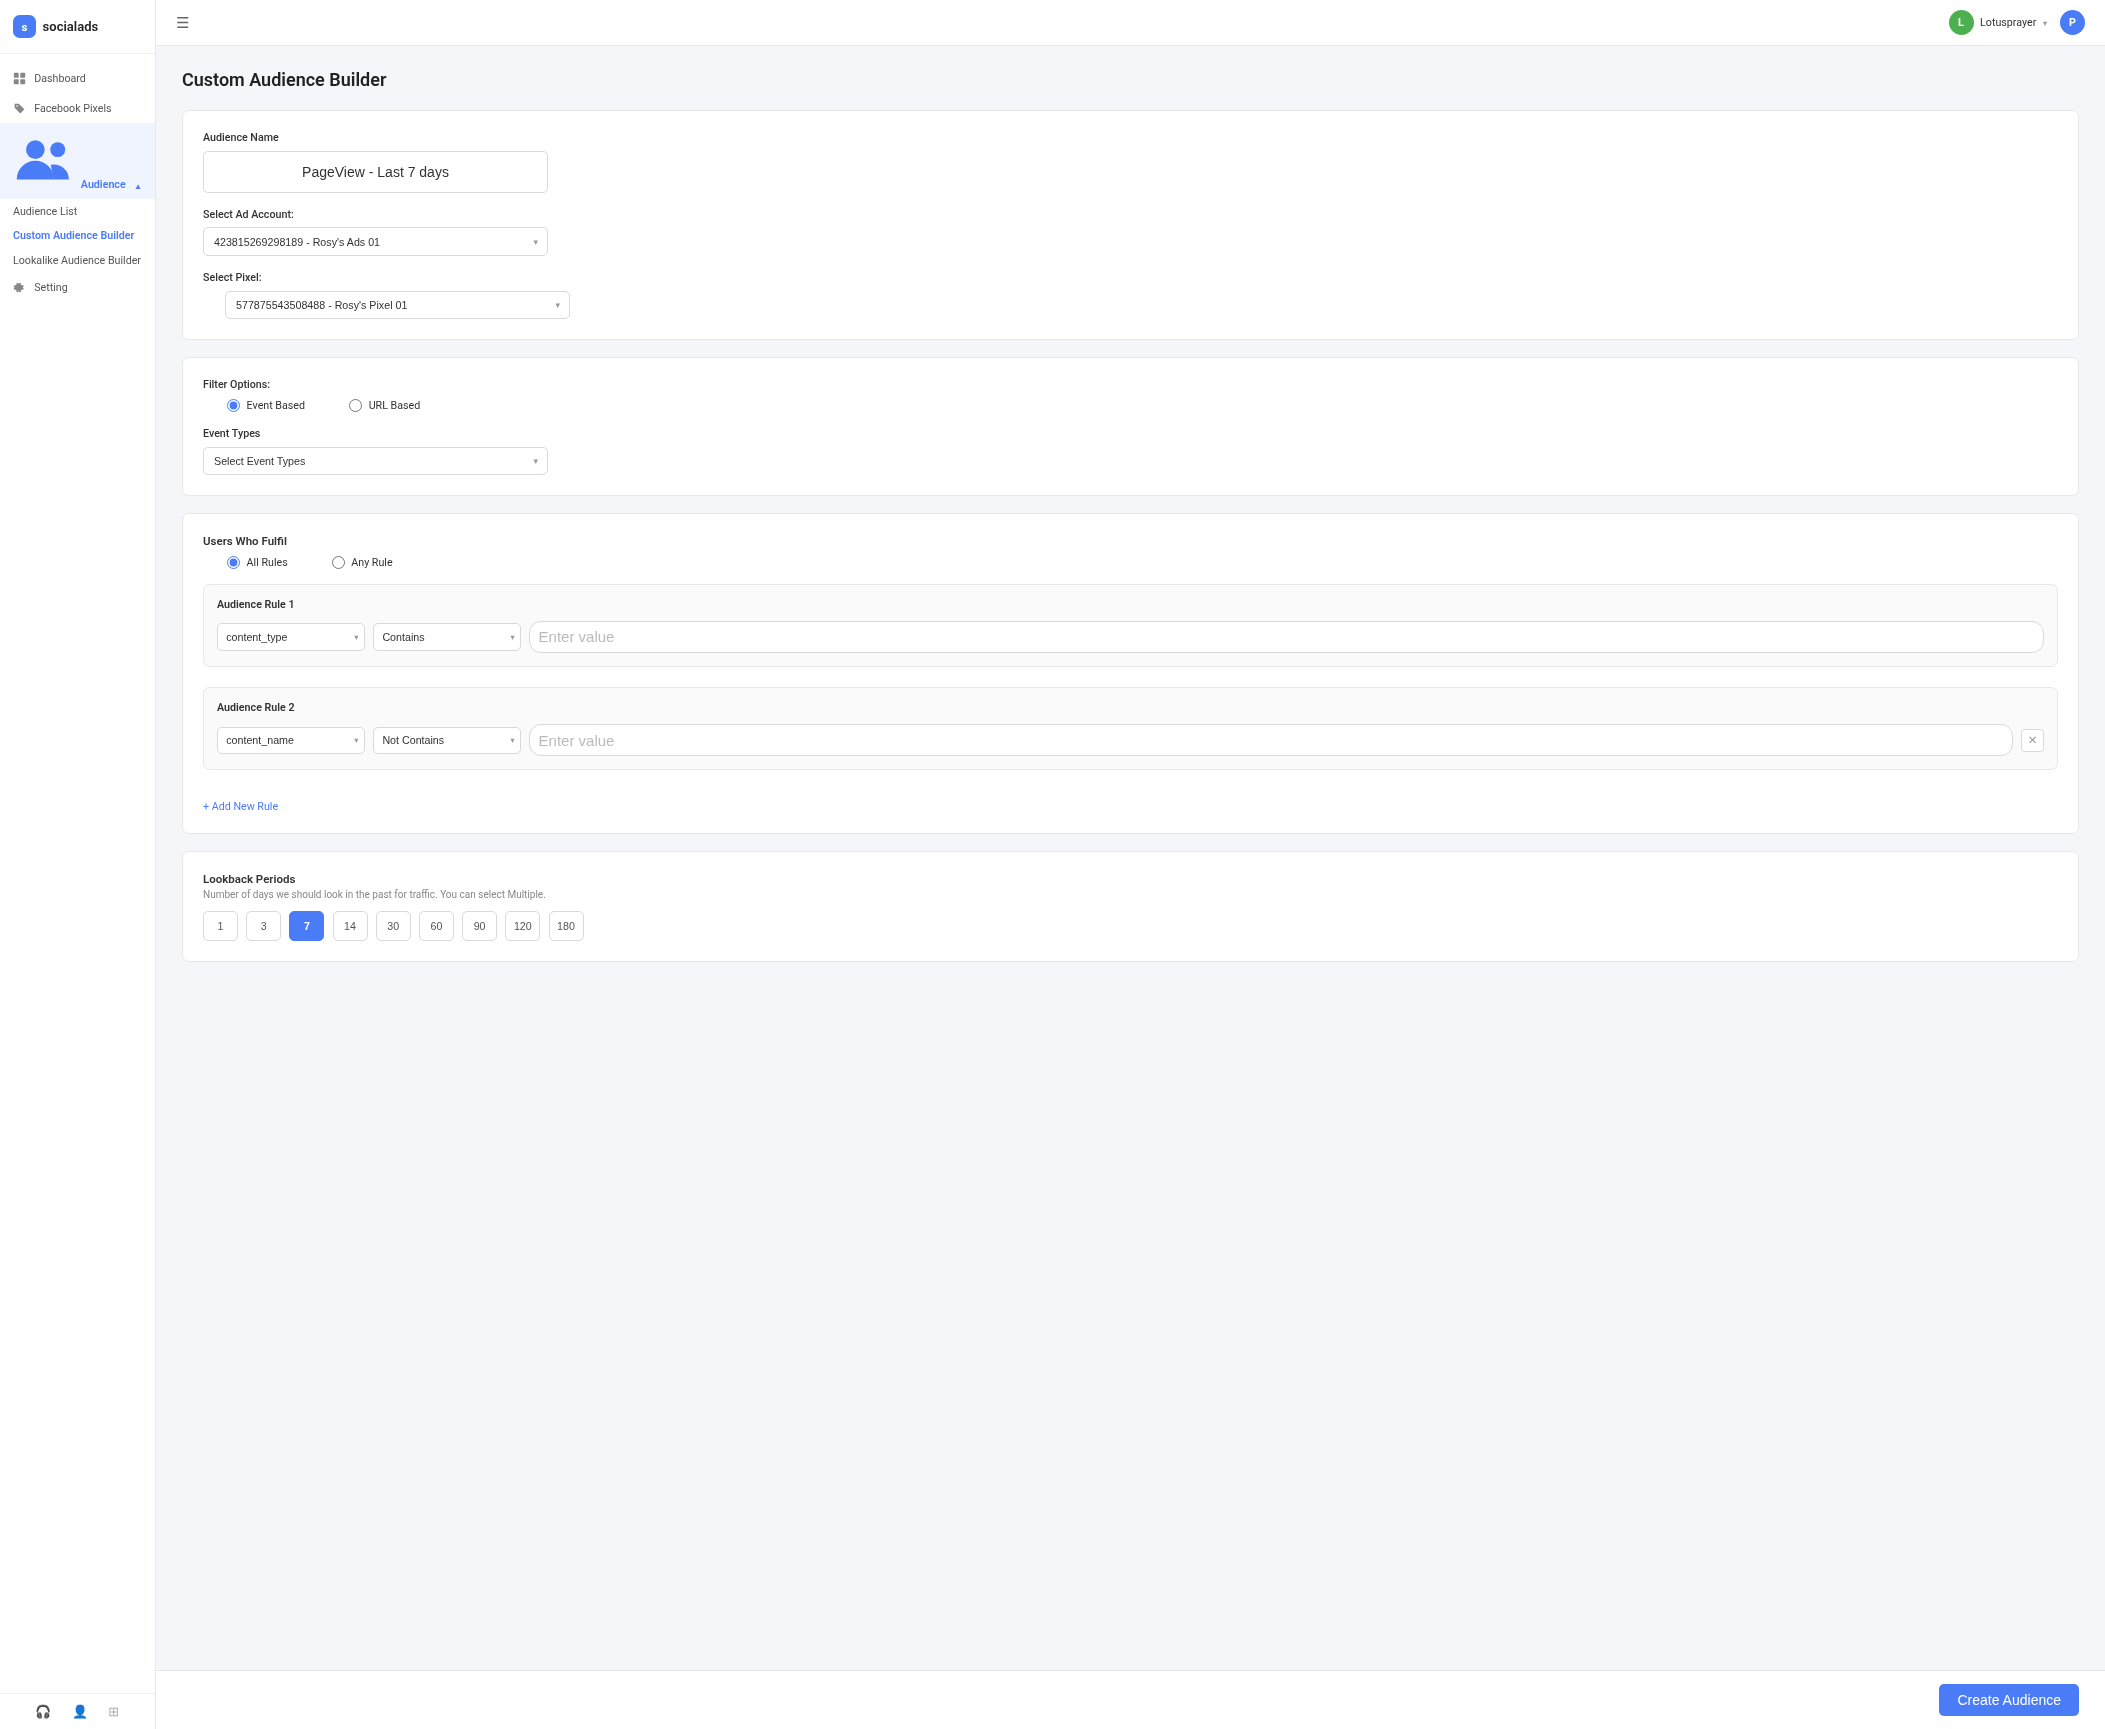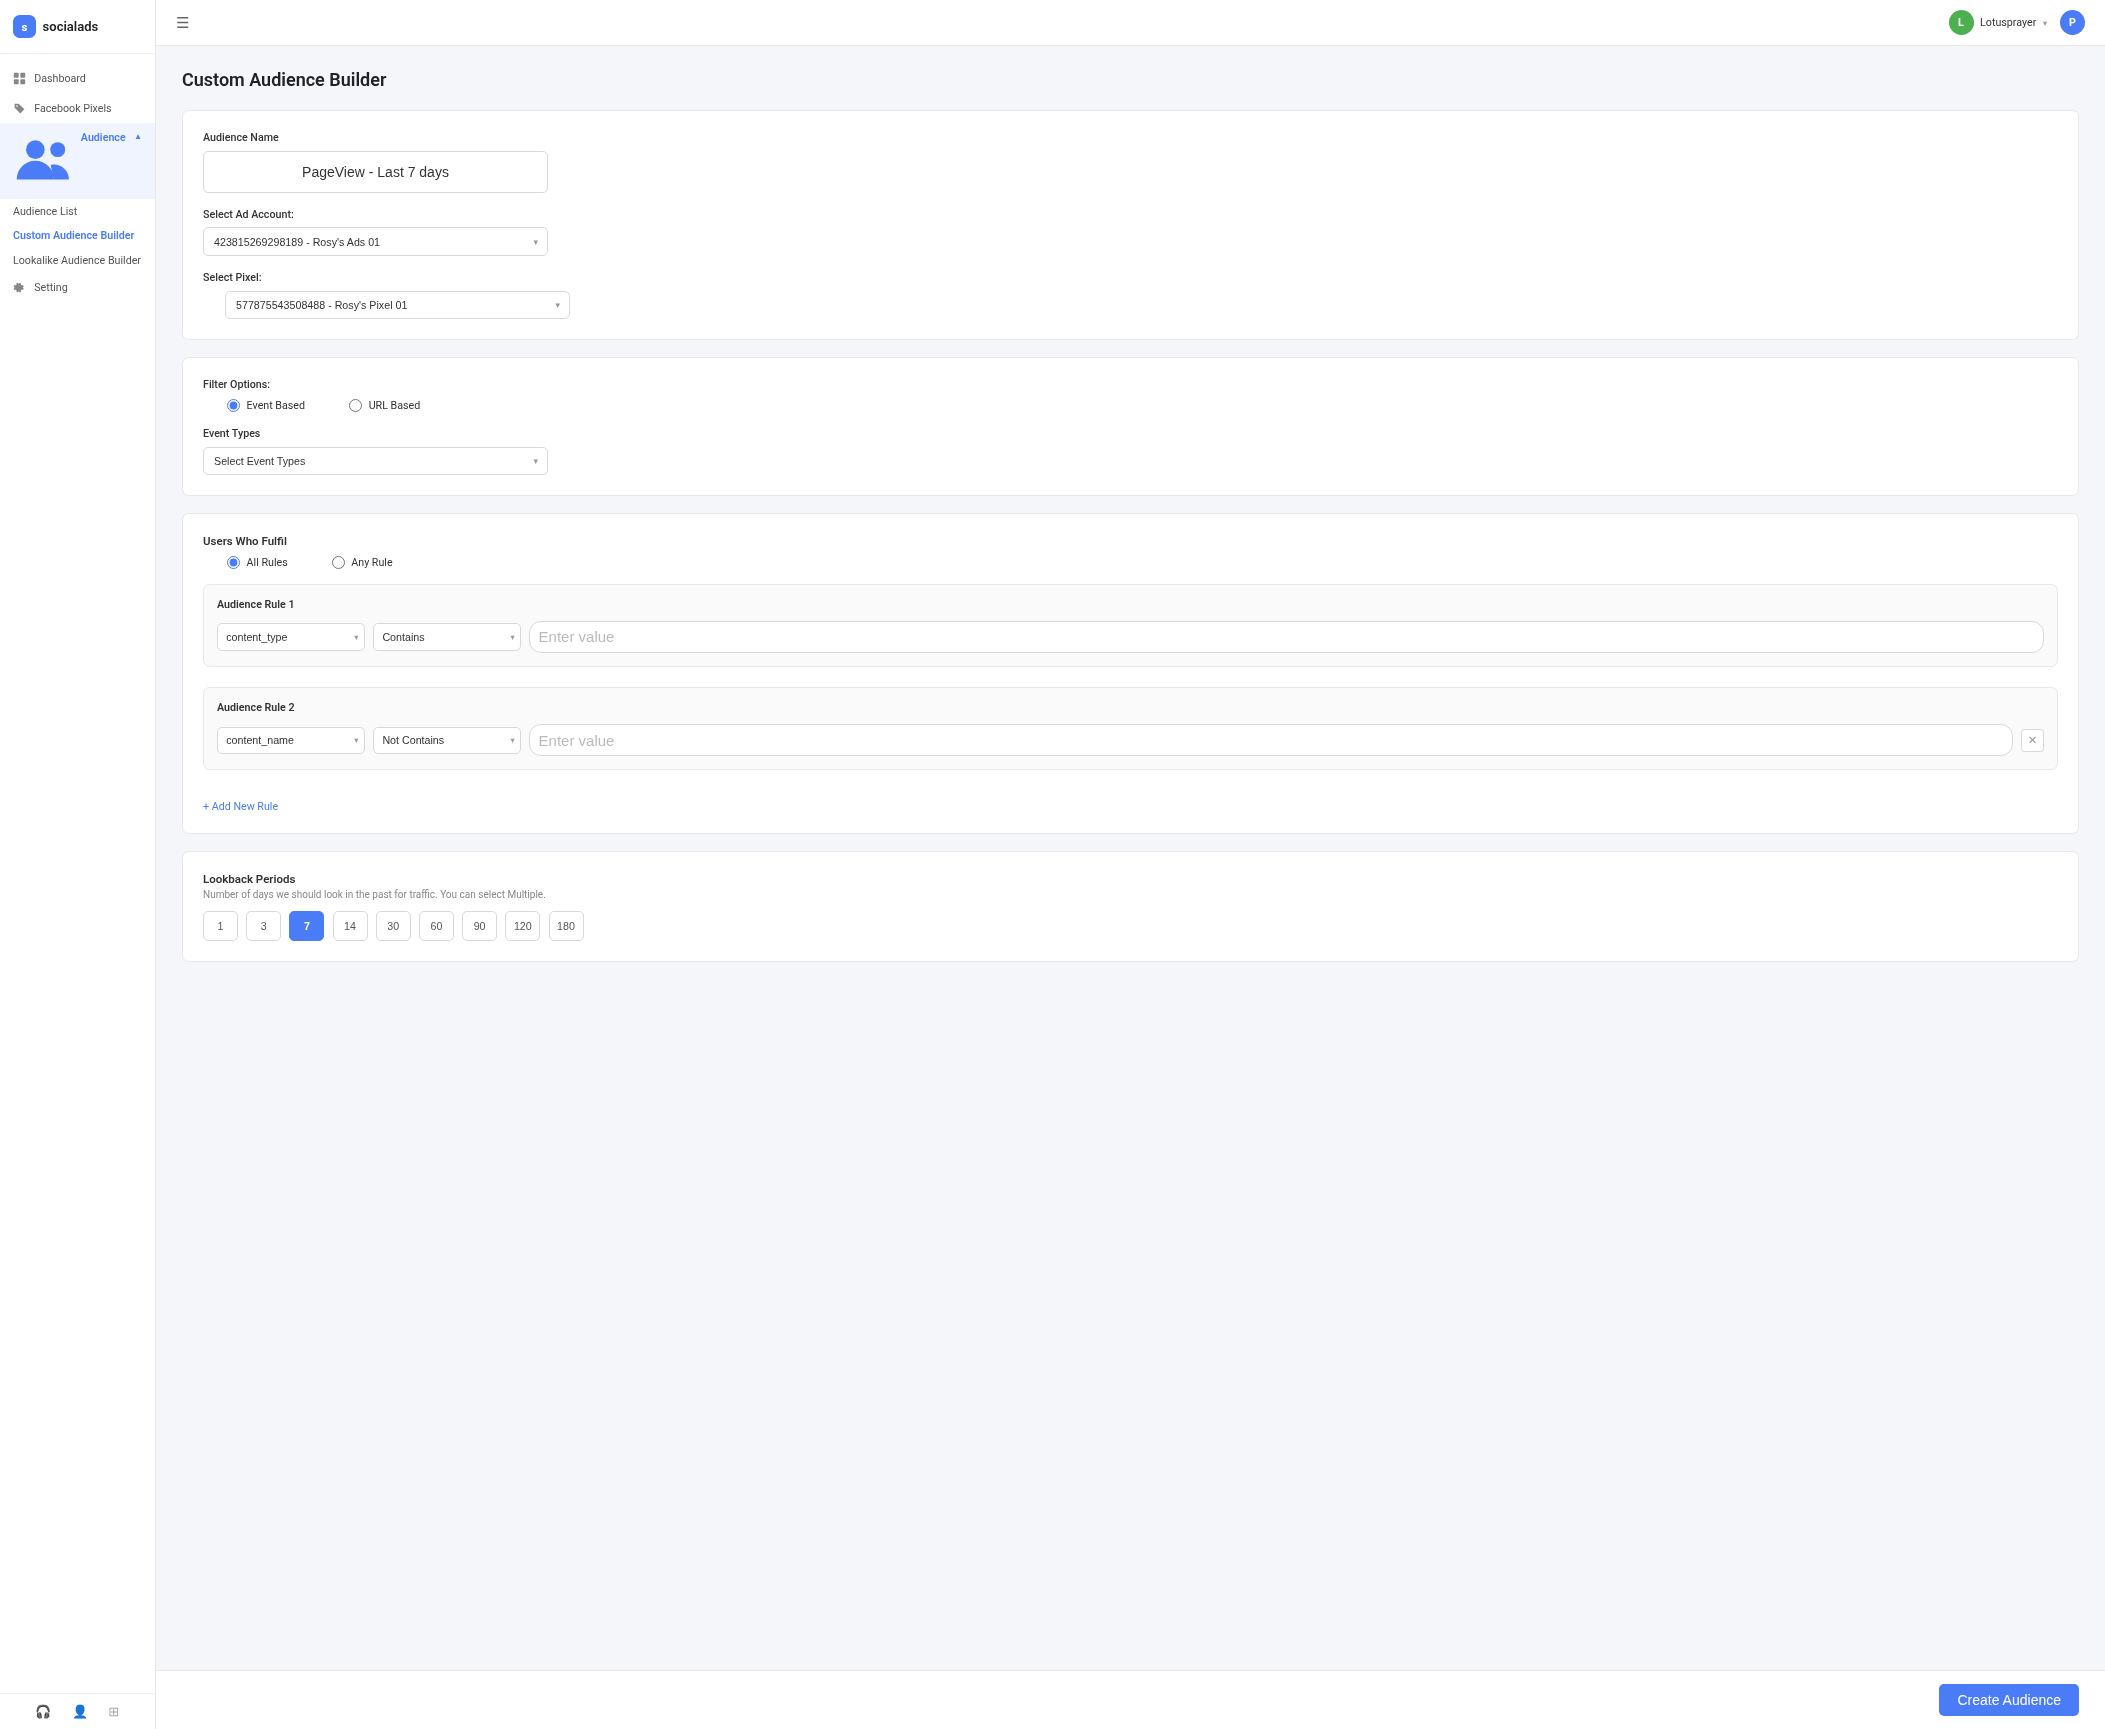--- a/index.html
+++ b/index.html
@@ -8,21 +8,21 @@
     
     .sidebar { width: 156px; min-width: 156px; background: #fff; border-right: 0.8px solid #e8e8e8; display: flex; flex-direction: column; height: 100vh; }
     .sidebar-logo { display: flex; align-items: center; gap: 6.6px; padding: 15px 13px; border-bottom: 0.8px solid #f0f0f0; }
     .sidebar-logo-icon { width: 23px; height: 23px; background: #4a7cf7; border-radius: 6.6px; display: flex; align-items: center; justify-content: center; color: #fff; font-size: 11.5px; font-weight: bold; }
     .sidebar-logo-text { font-size: 13px; font-weight: 600; color: #222; }
     .sidebar-nav { flex: 1; padding: 10px 0; overflow-y: auto; }
     .nav-item { display: flex; align-items: center; gap: 8.2px; padding: 8.2px 13px; cursor: pointer; font-size: 10.7px; color: #555; border-radius: 0; transition: background 0.15s; }
     .nav-item .nav-icon { width: 13px; height: 13px; opacity: 0.7; }
     .nav-sub-item { padding: 5.8px 13px; font-size: 10.7px; color: #555; cursor: pointer; }
     .nav-sub-item.active { color: #4a7cf7; font-weight: 600; }
-    .nav-group { display: flex; align-items: flex-start; gap: 8.2px; padding: 8.2px 13px; cursor: pointer; font-size: 10.7px; color: #555; }
+    .nav-group { display: flex; align-items: flex-end; gap: 8.2px; padding: 8.2px 13px; cursor: pointer; font-size: 10.7px; color: #555; }
     .nav-group.open { background: #f0f4ff; color: #4a7cf7; font-weight: 600; }
     .chevron { font-size: 8.2px; margin-left: auto; }
     .sidebar-bottom { padding: 10px 0; border-top: 0.8px solid #f0f0f0; display: flex; gap: 20px; justify-content: center; }
     .sidebar-bottom-icon { color: #aaa; cursor: pointer; font-size: 13px; }
 
     
     .topbar { background: #fff; border-bottom: 0.8px solid #e8e8e8; display: flex; align-items: center; padding: 0 20px; height: 46px; gap: 13px; }
     .hamburger { font-size: 15px; color: #666; cursor: pointer; margin-right: 6.6px; }
     .topbar-spacer { flex: 1; }
     .topbar-account { display: flex; align-items: center; gap: 6.6px; cursor: pointer; font-size: 10.7px; color: #333; }

